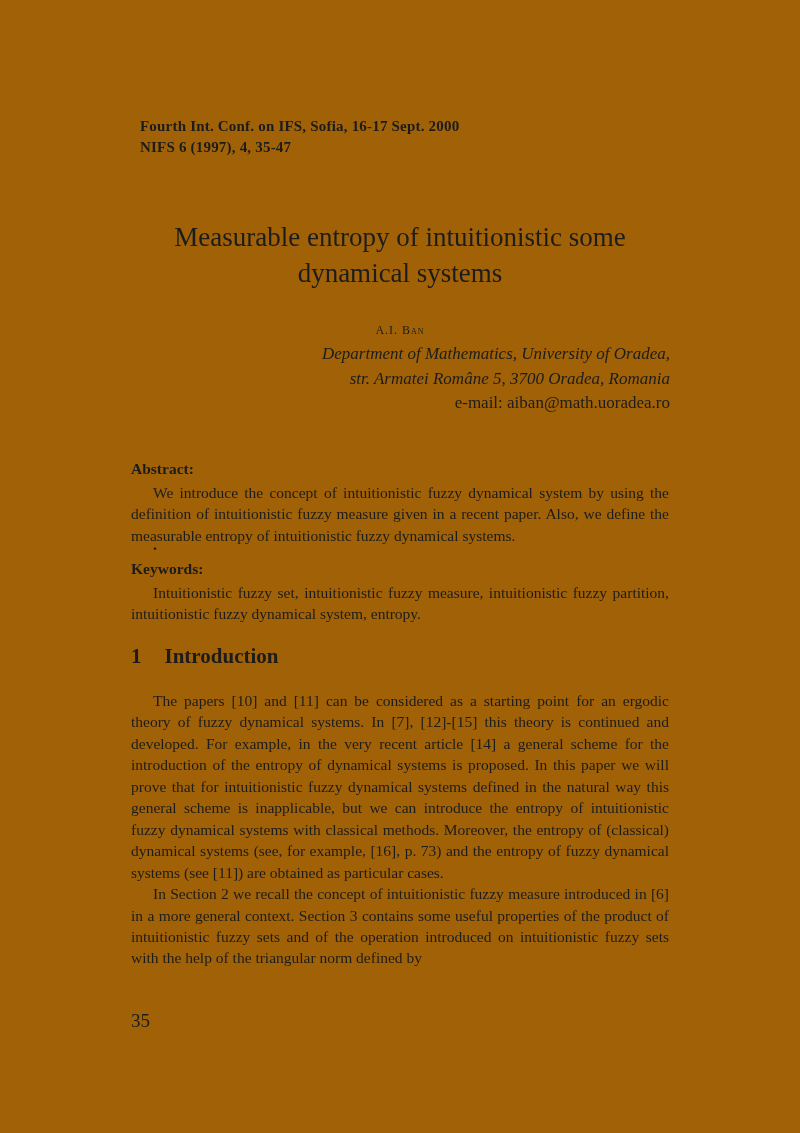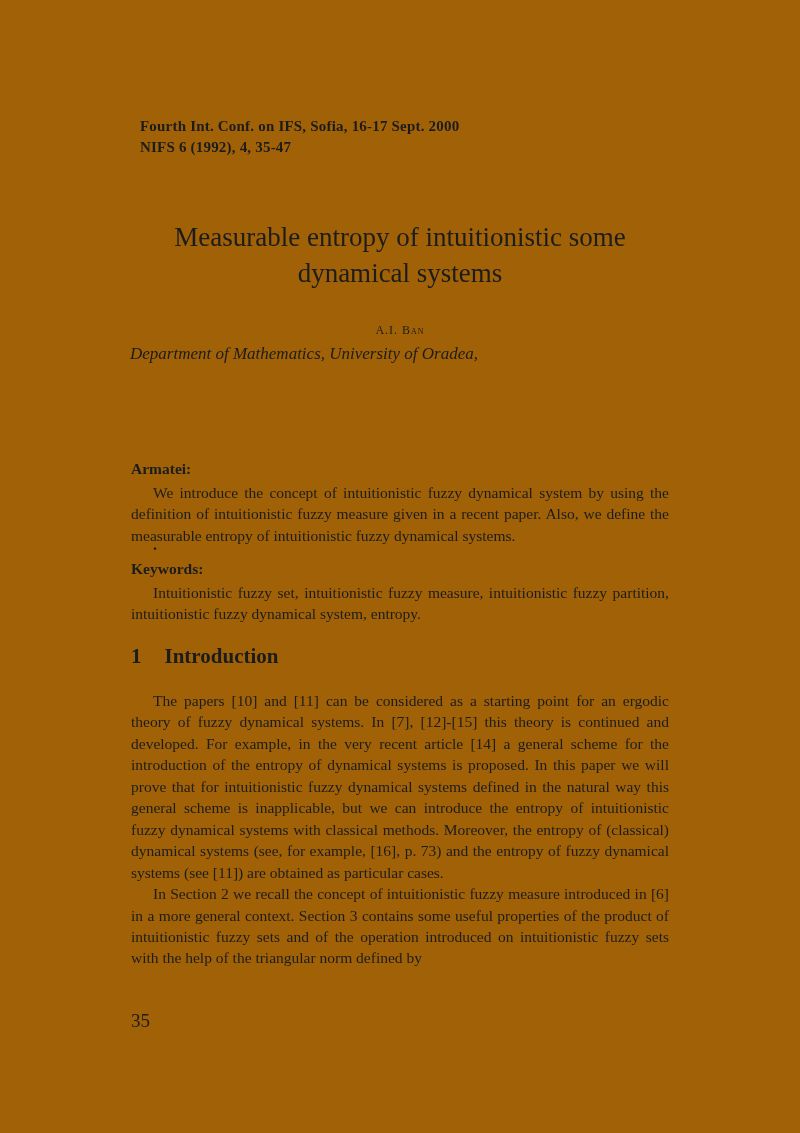--- a/index.html
+++ b/index.html
@@ -44,21 +44,21 @@
     text-align: center;
     font-variant: small-caps;
     font-size: 12px;
     letter-spacing: 1px;
   }
   .affiliation {
     position: absolute;
     left: 130px;
     top: 342px;
     width: 540px;
-    text-align: left;
+    text-align: right;
     font-style: italic;
     font-size: 17px;
     line-height: 24.6px;
   }
   .affiliation .email {
     font-style: normal;
   }
   .block-head {
     position: absolute;
     left: 131px;
@@ -116,32 +116,34 @@
     font-size: 19px;
   }
 </style>
 </head>
 <body>
 
 <div class="page">
 
   <div class="header">
     <div>Fourth Int. Conf. on IFS, Sofia, 16-17 Sept. 2000</div>
-    <div>NIFS 6 (1992), 4, 35-47</div>
+    <div>NIFS 6 (1997), 4, 35-47</div>
   </div>
 
   <h1 class="title">Measurable entropy of intuitionistic some dynamical systems</h1>
 
   <div class="author">A.I. Ban</div>
 
   <div class="affiliation">
     <div>Department of Mathematics, University of Oradea,</div>
+    <div>str. Armatei Române 5, 3700 Oradea, Romania</div>
+    <div class="email">e-mail: aiban@math.uoradea.ro</div>
   </div>
 
-  <div class="block-head abs-head">Armatei:</div>
+  <div class="block-head abs-head">Abstract:</div>
   <p class="body abs-body">We introduce the concept of intuitionistic fuzzy dynamical system by using the definition of intuitionistic fuzzy measure given in a recent paper. Also, we define the measurable entropy of intuitionistic fuzzy dynamical systems.</p>
 
   <div class="stray">.</div>
 
   <div class="block-head kw-head">Keywords:</div>
   <p class="body kw-body">Intuitionistic fuzzy set, intuitionistic fuzzy measure, intuitionistic fuzzy partition, intuitionistic fuzzy dynamical system, entropy.</p>
 
   <div class="sec-head">
     <span class="sec-num">1</span><span>Introduction</span>
   </div>

